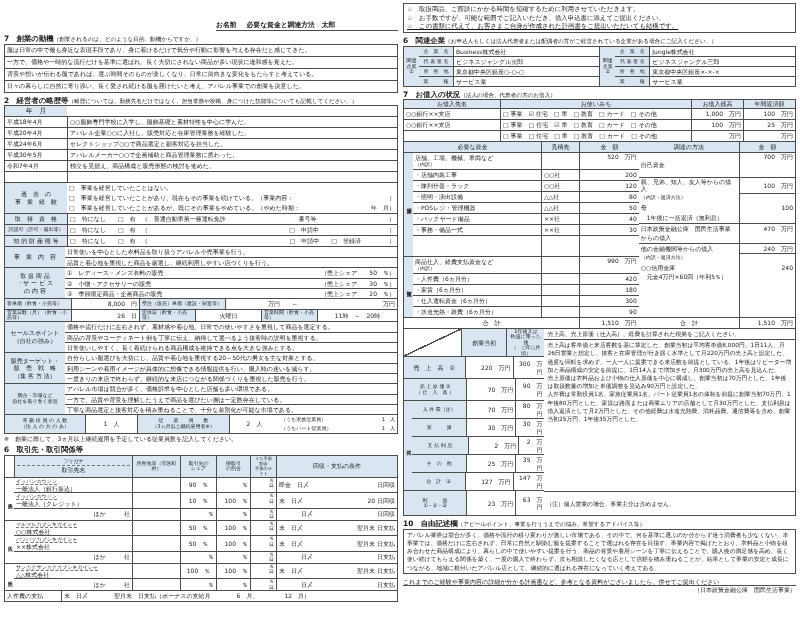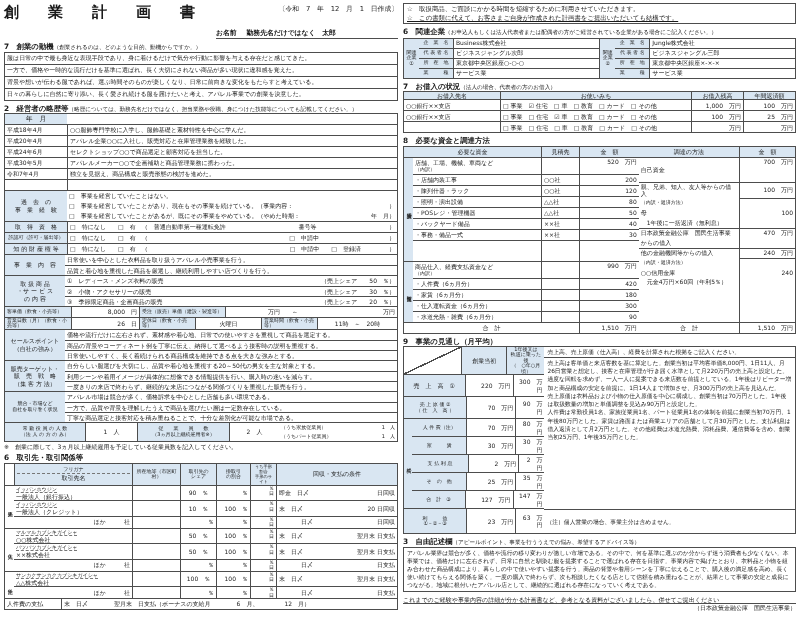--- a/index.html
+++ b/index.html
@@ -24,40 +24,36 @@
   .grow { flex:1 1 auto; }
   .tiny { font-size:5px; line-height:1.1; }
   .sm   { font-size:6px; }
   .vt { writing-mode:vertical-rl; text-orientation:upright; }
   .h9{min-height:9px}.h10{min-height:10px}.h11{min-height:11px}.h14{min-height:14px}
   .h16{min-height:16px}.h18{min-height:17px}.h22{min-height:21px}.h24{min-height:24px}
   .kana { font-size:5px; border-bottom:1px dashed #777; line-height:1.2; }
   .un { text-decoration:underline; }
   #title { font-size:15px; font-weight:bold; letter-spacing:7px; }
   #daterow { position:absolute; right:0; top:2px; font-size:6.8px; }
-  #namerow { display:flex; gap:10px; border-bottom:1px solid var(--bd); width:182px; margin-left:auto; margin-top:6px; padding-bottom:1px; font-weight:bold;text-align:center; }
+  #namerow { display:flex; gap:10px; border-bottom:1px solid var(--bd); width:182px; margin-left:auto; margin-top:18px; padding-bottom:1px; font-weight:bold;text-align:center; }
   .diag { background:linear-gradient(to bottom right, transparent 48.5%, var(--bd) 48.5%, var(--bd) 51.5%, transparent 51.5%); }
   .basis { font-size:5.8px; line-height:1.42; }
   .notesbox { border:1px solid var(--bd); padding:1px 3px; font-size:6.4px; }
   .notesbox div { line-height:1.35; }
   .ind { padding-left:12px; }
   .footer1 { border-bottom:1px solid var(--bd); }
 </style>
 </head>
 <body>
 
 <div id="leftcol" class="colwrap">
 
-  <div style="position:relative; height:20px;">
-    <div id="title">創　業　計　画　書</div>
-    <div id="daterow">〔令和　7　年　12　月　1　日作成〕</div>
-  </div>
   <div id="namerow">
     <span>お名前</span>
-    <span>勤務先名だけではなく　太郎</span>
+    <span>必要な資金と調達方法　太郎</span>
   </div>
 
   <div class="sec"><span>7　創業の動機</span><span class="nt">（創業されるのは、どのような目的、動機からですか。）</span></div>
   <div class="box">
     <div class="row">
         <div class="cell h11 grow sm">服は日常の中で最も身近な表現手段であり、身に着けるだけで気分や行動に影響を与える存在だと感じてきた。</div>
       </div>
     <div class="row bt">
         <div class="cell h11 grow sm">一方で、価格や一時的な流行だけを基準に選ばれ、長く大切にされない商品が多い現状に違和感を覚えた。</div>
       </div>
@@ -436,20 +432,21 @@
           <span>12　月）</span>
       </div>
     </div>
   </div>
 </div>
 
 <div id="rightcol" class="colwrap">
 
   <div class="notesbox">
     <div>☆　取扱商品、ご面談にかかる時間を短縮するために利用させていただきます。</div>
+    <div>☆　お手数ですが、可能な範囲でご記入いただき、借入申込書に添えてご提出ください。</div>
     <div class="un">☆　この書類に代えて、お客さまご自身が作成された計画書をご提出いただいても結構です。</div>
   </div>
 
   <div class="sec"><span>6　関連企業</span><span class="nt">（お申込人もしくは法人代表者または配偶者の方がご経営されている企業がある場合にご記入ください。）</span></div>
   <div class="row">
     <div class="box grow" style="margin-top:0">
       <div class="row">
         <div class="cell blue cen tiny" style="width:15px;text-align:center">関連企業①</div>
         <div class="col grow bl">
           <div class="row">
@@ -517,21 +514,20 @@
       <div class="cell h10 sm bl rt" style="width:52px">25　万円</div>
     </div>
     <div class="row bt">
       <div class="cell h10 sm" style="width:96px"></div>
       <div class="cell h10 sm bl grow">□ 事業　□ 住宅　□ 車　□ 教育　□ カード　□ その他</div>
       <div class="cell h10 sm bl rt" style="width:52px">万円</div>
       <div class="cell h10 sm bl rt" style="width:52px">万円</div>
     </div>
   </div>
 
-  <div class="sec">8　必要な資金と調達方法</div>
   <div class="box row" style="height:188px">
 
     <div class="col" style="width:235px">
       <div class="row" style="border-bottom:1px solid var(--bd)">
         <div class="cell blue cen sm h10" style="width:137px">必要な資金</div>
         <div class="cell blue cen sm bl" style="width:38px">見積先</div>
         <div class="cell blue cen sm bl grow">金　額</div>
       </div>
       <div class="row grow">
         <div class="cell cen vt tiny blue" style="width:9px;padding:0">設備資金</div>
@@ -669,21 +665,20 @@
           <div class="cell sm grow" style="align-items:flex-start">　元金4万円×60回（年利5％）</div>
           <div class="cell bl" style="width:56px"></div>
         </div>
       <div class="row" style="border-top:1px solid var(--bd)">
         <div class="cell cen sm grow h10">合　計</div>
         <div class="cell bl rt sm" style="width:56px">1,510　万円</div>
       </div>
     </div>
   </div>
 
-  <div class="sec">9　事業の見通し（月平均）</div>
   <div class="box row">
     <div class="col" style="width:182px">
       <div class="row" style="border-bottom:1px solid var(--bd)">
         <div class="cell diag h24" style="width:66px"></div>
         <div class="cell bl blue cen sm" style="width:52px">創業当初</div>
         <div class="cell bl blue cen col tiny grow">
             <span>1年後又は</span>
             <span>軌道に乗った後</span>
             <span>（　○年○月頃）</span>
           </div>
@@ -744,21 +739,21 @@
       <div class="cell basis" style="padding:1px 3px;border-bottom:1px solid var(--bd)">売上高、売上原価（仕入高）、経費を計算された根拠をご記入ください。</div>
       <div class="col grow basis" style="padding:1px 3px">
         <div>売上高は客単価と来店客数を基に算定した。創業当初は平均客単価8,000円、1日11人、月26日営業と想定し、接客と在庫管理が行き届く水準として月220万円の売上高と設定した。過度な回転を求めず、一人一人に提案できる来店数を前提としている。1年後はリピーター増加と商品構成の安定を前提に、1日14人まで増加させ、月300万円の売上高を見込んだ。</div>
         <div>売上原価は衣料品および小物の仕入原価を中心に構成し、創業当初は70万円とした。1年後は取扱数量の増加と単価調整を見込み90万円と設定した。</div>
         <div>人件費は常勤役員1名、家族従業員1名、パート従業員1名の体制を前提に創業当初70万円、1年後80万円とした。家賃は路面または商業エリアの店舗として月30万円とした。支払利息は借入返済として月2万円とした。その他経費は水道光熱費、消耗品費、通信費等を含め、創業当初25万円、1年後35万円とした。</div>
       </div>
       <div class="cell basis h24" style="border-top:1px solid var(--bd)">（注）個人営業の場合、事業主分は含めません。</div>
     </div>
   </div>
 
-  <div class="sec"><span>3　自由記述欄</span><span class="nt">（アピールポイント、事業を行ううえでの悩み、希望するアドバイス等）</span></div>
+  <div class="sec"><span>10　自由記述欄</span><span class="nt">（アピールポイント、事業を行ううえでの悩み、希望するアドバイス等）</span></div>
   <div class="box" style="padding:1px 3px">
     <div class="basis">アパレル業界は競合が多く、価格や流行の移り変わりが激しい市場である。その中で、何を基準に選ぶのか分からず迷う消費者も少なくない。本事業では、価格だけに左右されず、日常に自然と馴染む服を提案することで選ばれる存在を目指す。事業内容で掲げたとおり、衣料品と小物を組み合わせた商品構成により、暮らしの中で使いやすい提案を行う。商品の背景や着用シーンを丁寧に伝えることで、購入後の満足感を高め、長く使い続けてもらえる関係を築く。一度の購入で終わらず、次も相談したくなる店として信頼を積み重ねることが、結果として事業の安定と成長につながる。地域に根付いたアパレル店として、継続的に選ばれる存在になっていく考えである。</div>
   </div>
 
   <div style="margin-top:4px">
     <div class="footer1 sm">これまでのご経験や事業内容の詳細が分かる計画書など、参考となる資料がございましたら、併せてご提出ください</div>
     <div class="sm rt" style="text-align:right">（日本政策金融公庫　国民生活事業）</div>
   </div>
 </div>
 

